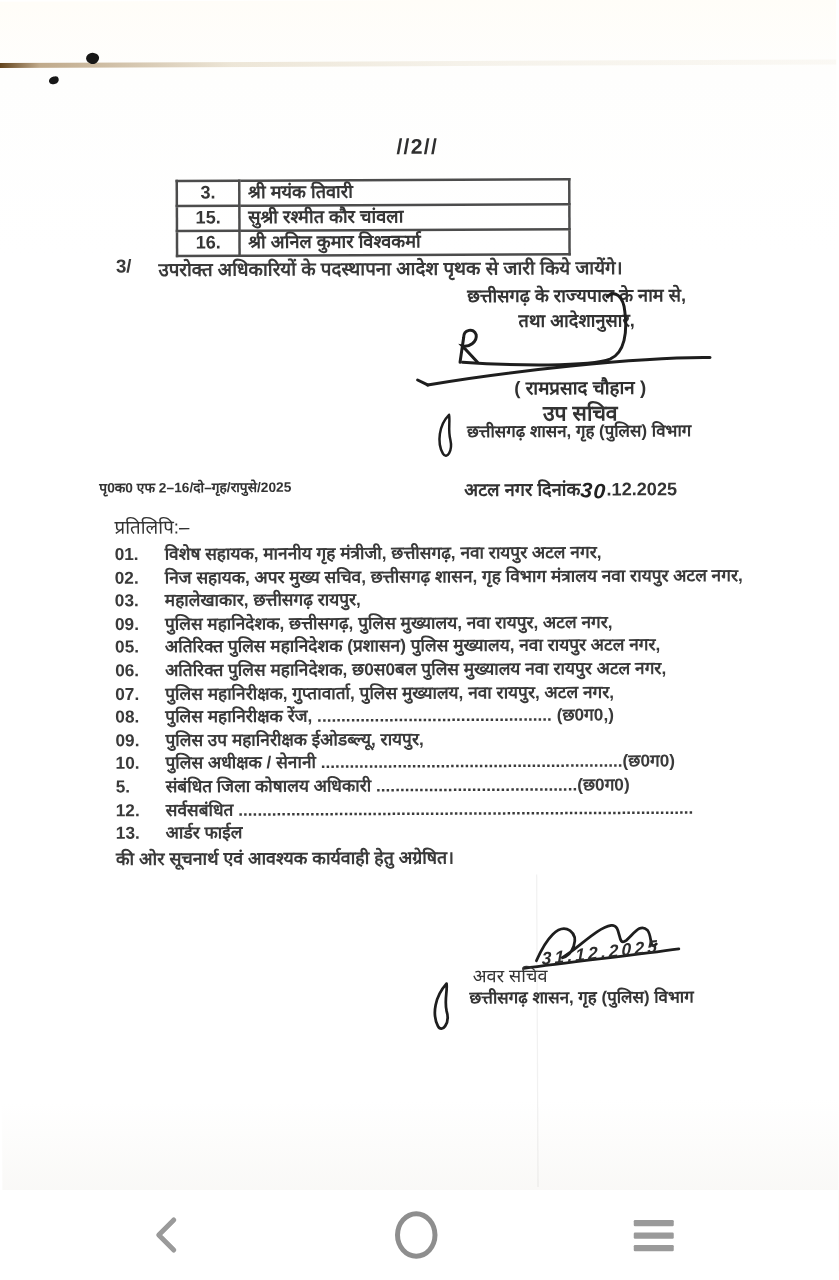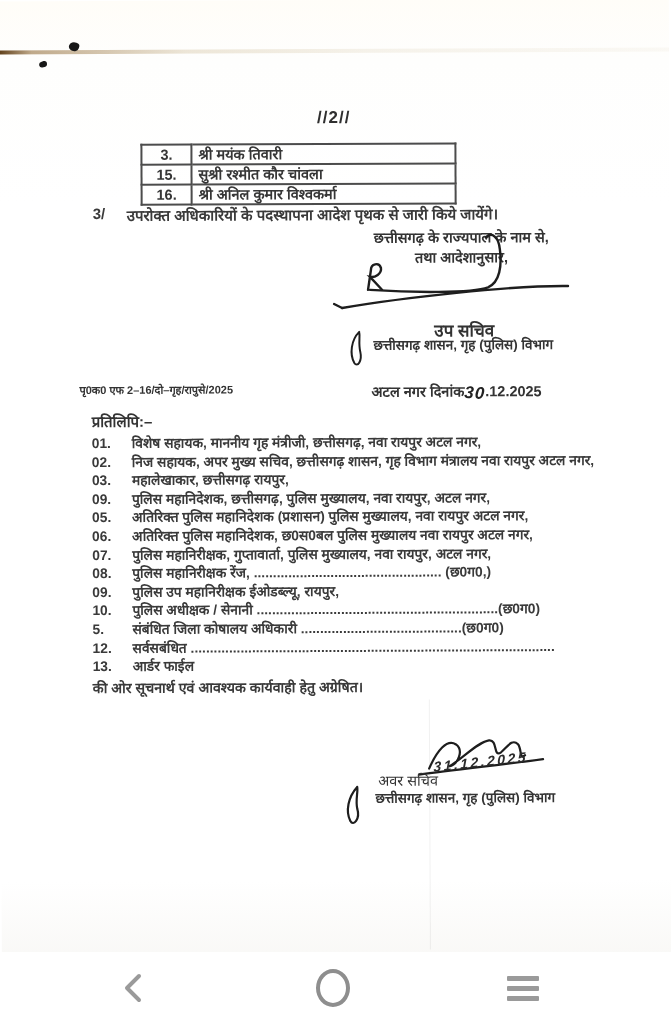--- a/index.html
+++ b/index.html
@@ -44,21 +44,21 @@
   .auth-dept{position:absolute;top:336px;left:352px;width:224px;text-align:center;
     font-size:13.5px;font-weight:bold;color:#343434;}
   .pen-flourish-1{position:absolute;top:330px;left:348px;width:18px;height:36px;}
 
   .refline{position:absolute;top:381px;left:0;width:671px;height:26px;font-weight:bold;color:#333;}
   .ref-no{position:absolute;left:80px;top:0;font-size:11px;white-space:nowrap;}
   .ref-date{position:absolute;left:372px;top:0;font-size:14.5px;white-space:nowrap;}
   .hand-30{display:inline-block;font-size:17px;font-weight:bold;color:#222;
     transform:rotate(4deg) translateY(2px);font-style:italic;letter-spacing:1px;}
 
-  .copy-head{position:absolute;top:410px;left:92px;font-size:15px;font-weight:bold;color:#333;}
+  .copy-head{position:absolute;top:410px;left:92px;font-size:15px;font-weight:normal;color:#333;}
 
   .copylist{position:absolute;top:434px;left:92px;width:505px;font-size:13.8px;
     font-weight:600;color:#3a3a3a;line-height:18.6px;}
   .copy-item{display:flex;}
   .copy-item .cnum{width:40px;flex:0 0 40px;}
   .copy-item .ctxt{flex:1;word-break:break-word;}
   .closing{margin-top:2px;font-size:14.2px;font-weight:bold;color:#3a3a3a;}
 
   .sig-bottom{position:absolute;top:733px;left:400px;width:150px;height:45px;pointer-events:none;}
   .hand-date{position:absolute;top:753px;left:432px;width:120px;font-size:14px;color:#2c2c2c;
@@ -119,20 +119,21 @@
 
     <svg class="sig-top" viewBox="0 0 245 95">
       <g fill="none" stroke="#1e1e1e" stroke-width="2.4" stroke-linecap="round">
         <path d="M 36,66 L 39,46 C 39,40 47,38 49,44 C 50,50 43,54 38,53 L 50,66"></path>
         <path d="M 38,66 C 80,69 140,70 156,64 C 168,59 170,42 168,26 C 167,14 160,8 154,14"></path>
         <path d="M 10,84 C 70,74 180,62 236,63"></path>
         <path d="M 10,84 L 2,80"></path>
       </g>
     </svg>
 
+    <div class="auth-name">( रामप्रसाद चौहान )</div>
     <div class="auth-title">उप सचिव</div>
     <div class="auth-dept">छत्तीसगढ़ शासन, गृह (पुलिस) विभाग</div>
     <svg class="pen-flourish-1" viewBox="0 0 18 36">
       <path d="M 12,2 C 4,10 2,24 7,33 C 10,38 15,31 13,22 C 11,14 13,7 12,2" fill="none" stroke="#1e1e1e" stroke-width="2" stroke-linecap="round"></path>
     </svg>
 
     <div class="refline">
       <span class="ref-no">पृ0क0 एफ 2–16/दो–गृह/रापुसे/2025</span>
       <span class="ref-date"><span>अटल नगर दिनांक</span><span class="hand-30">30</span><span>.12.2025</span></span>
     </div>

